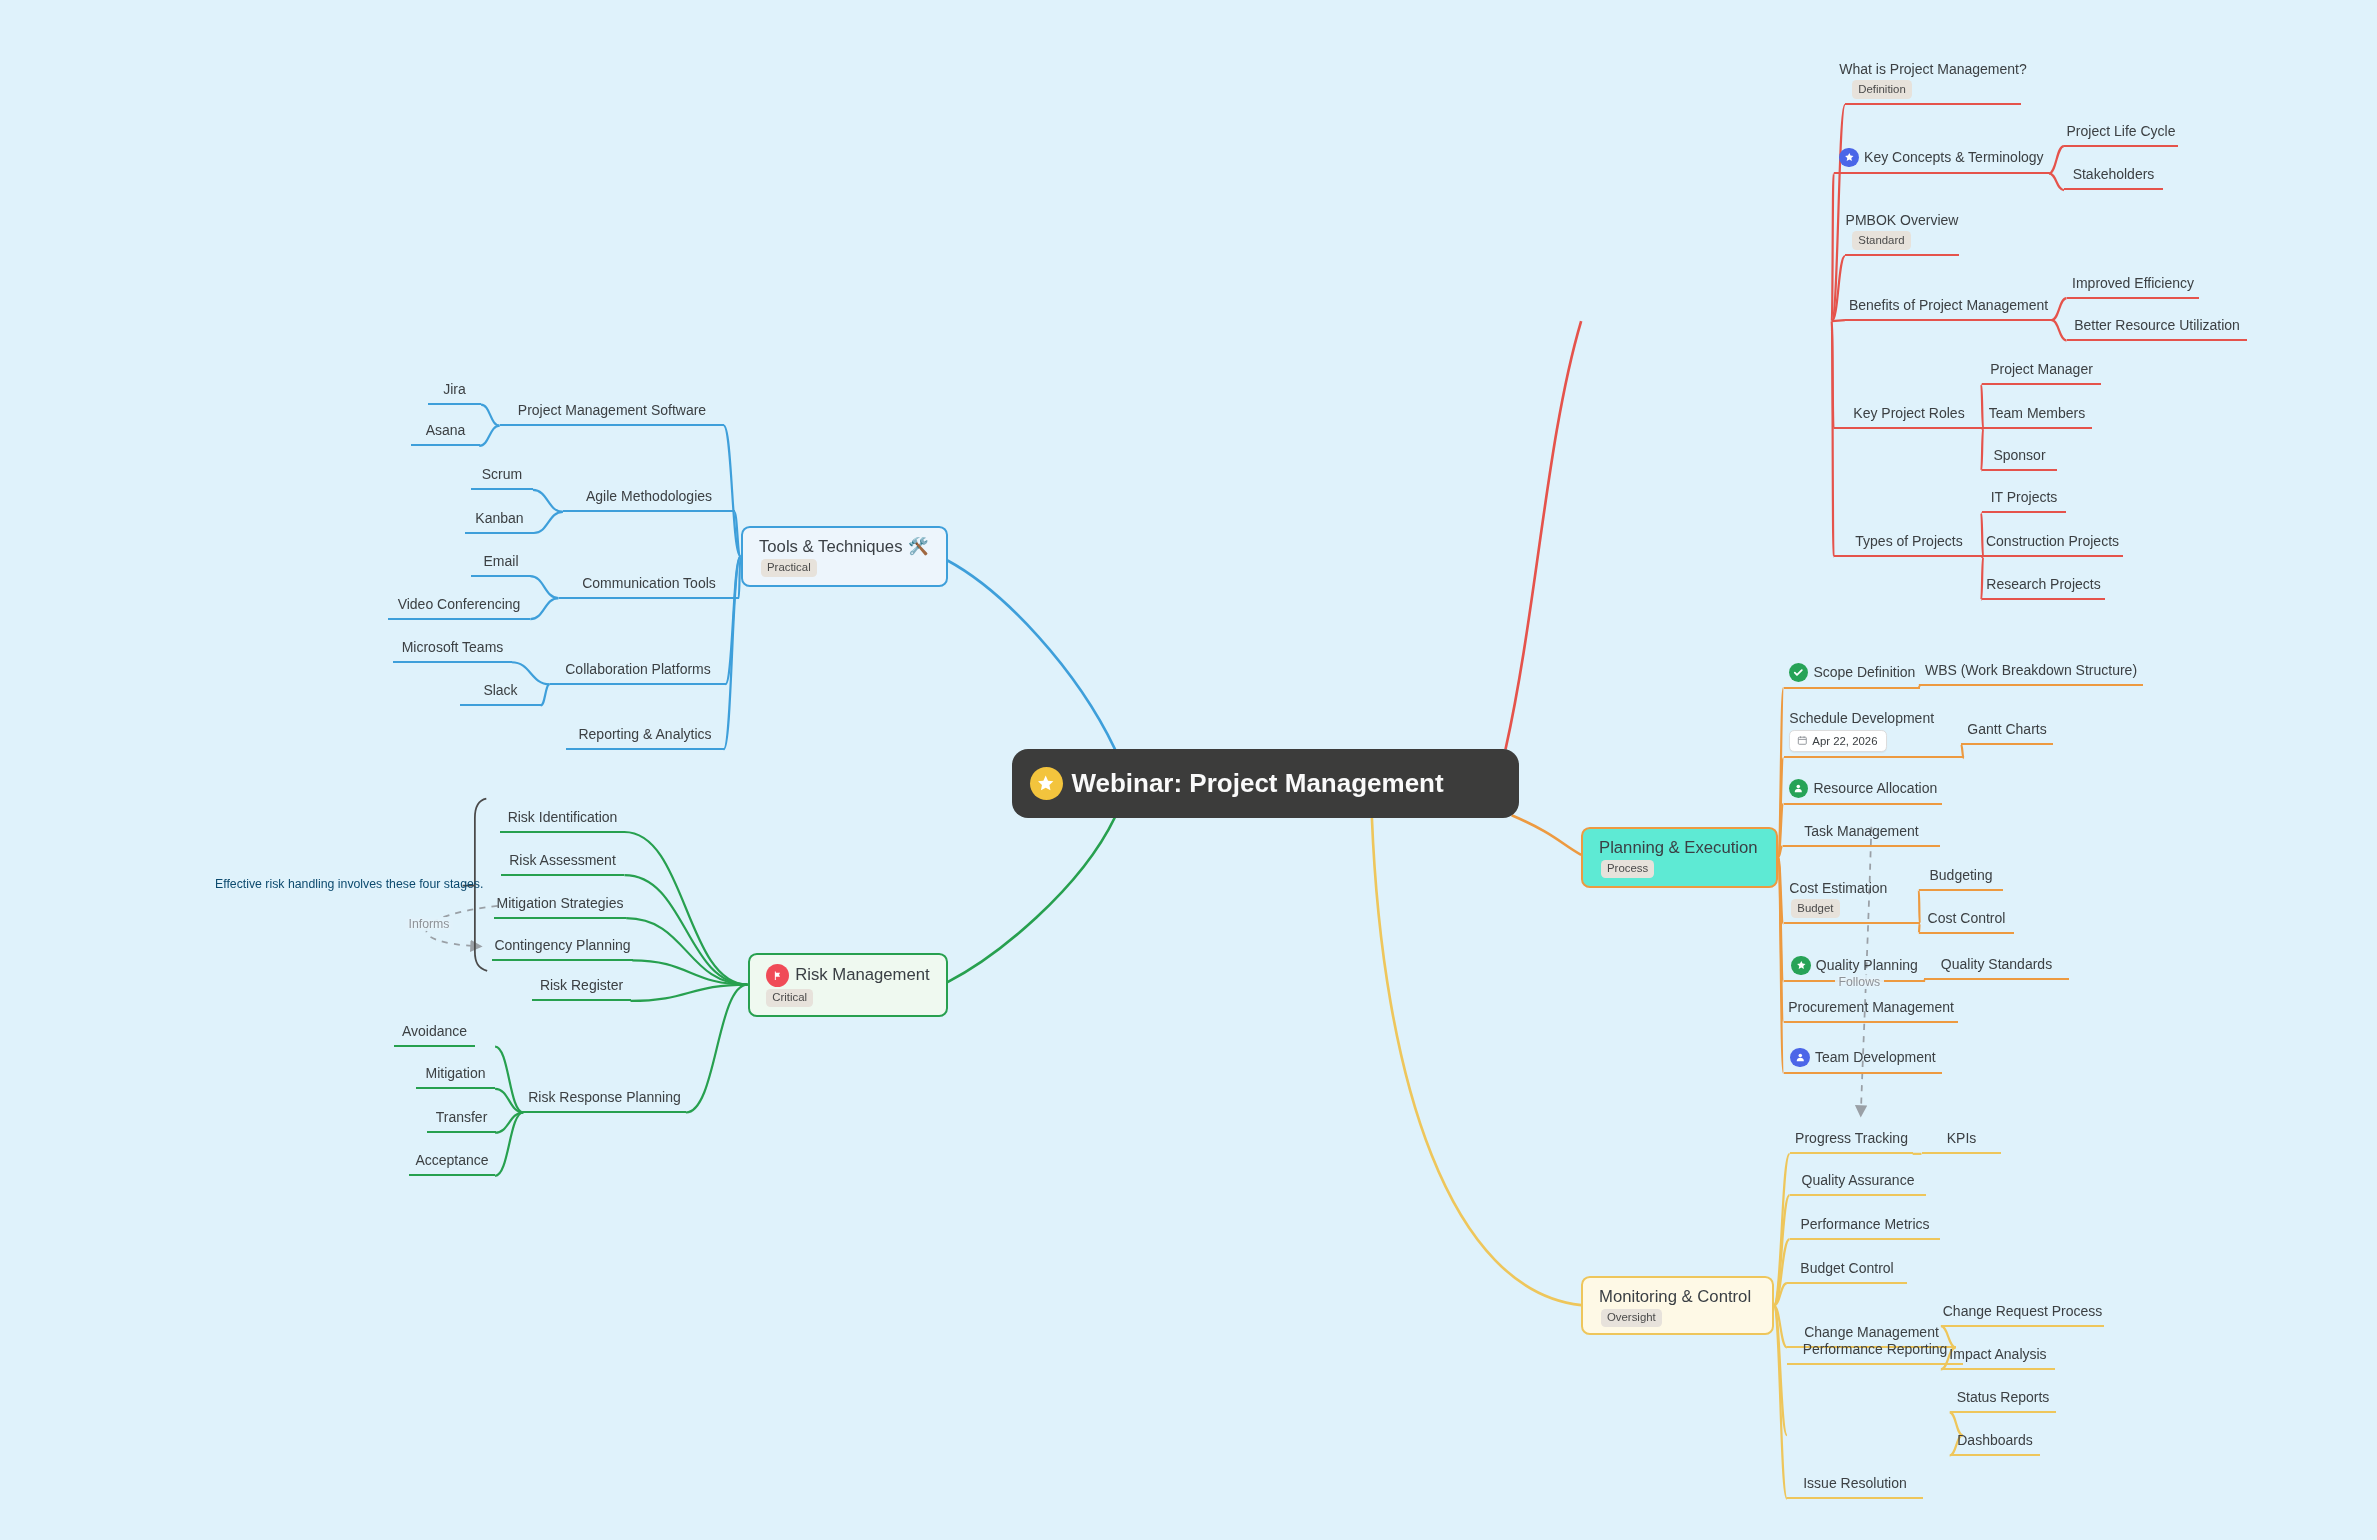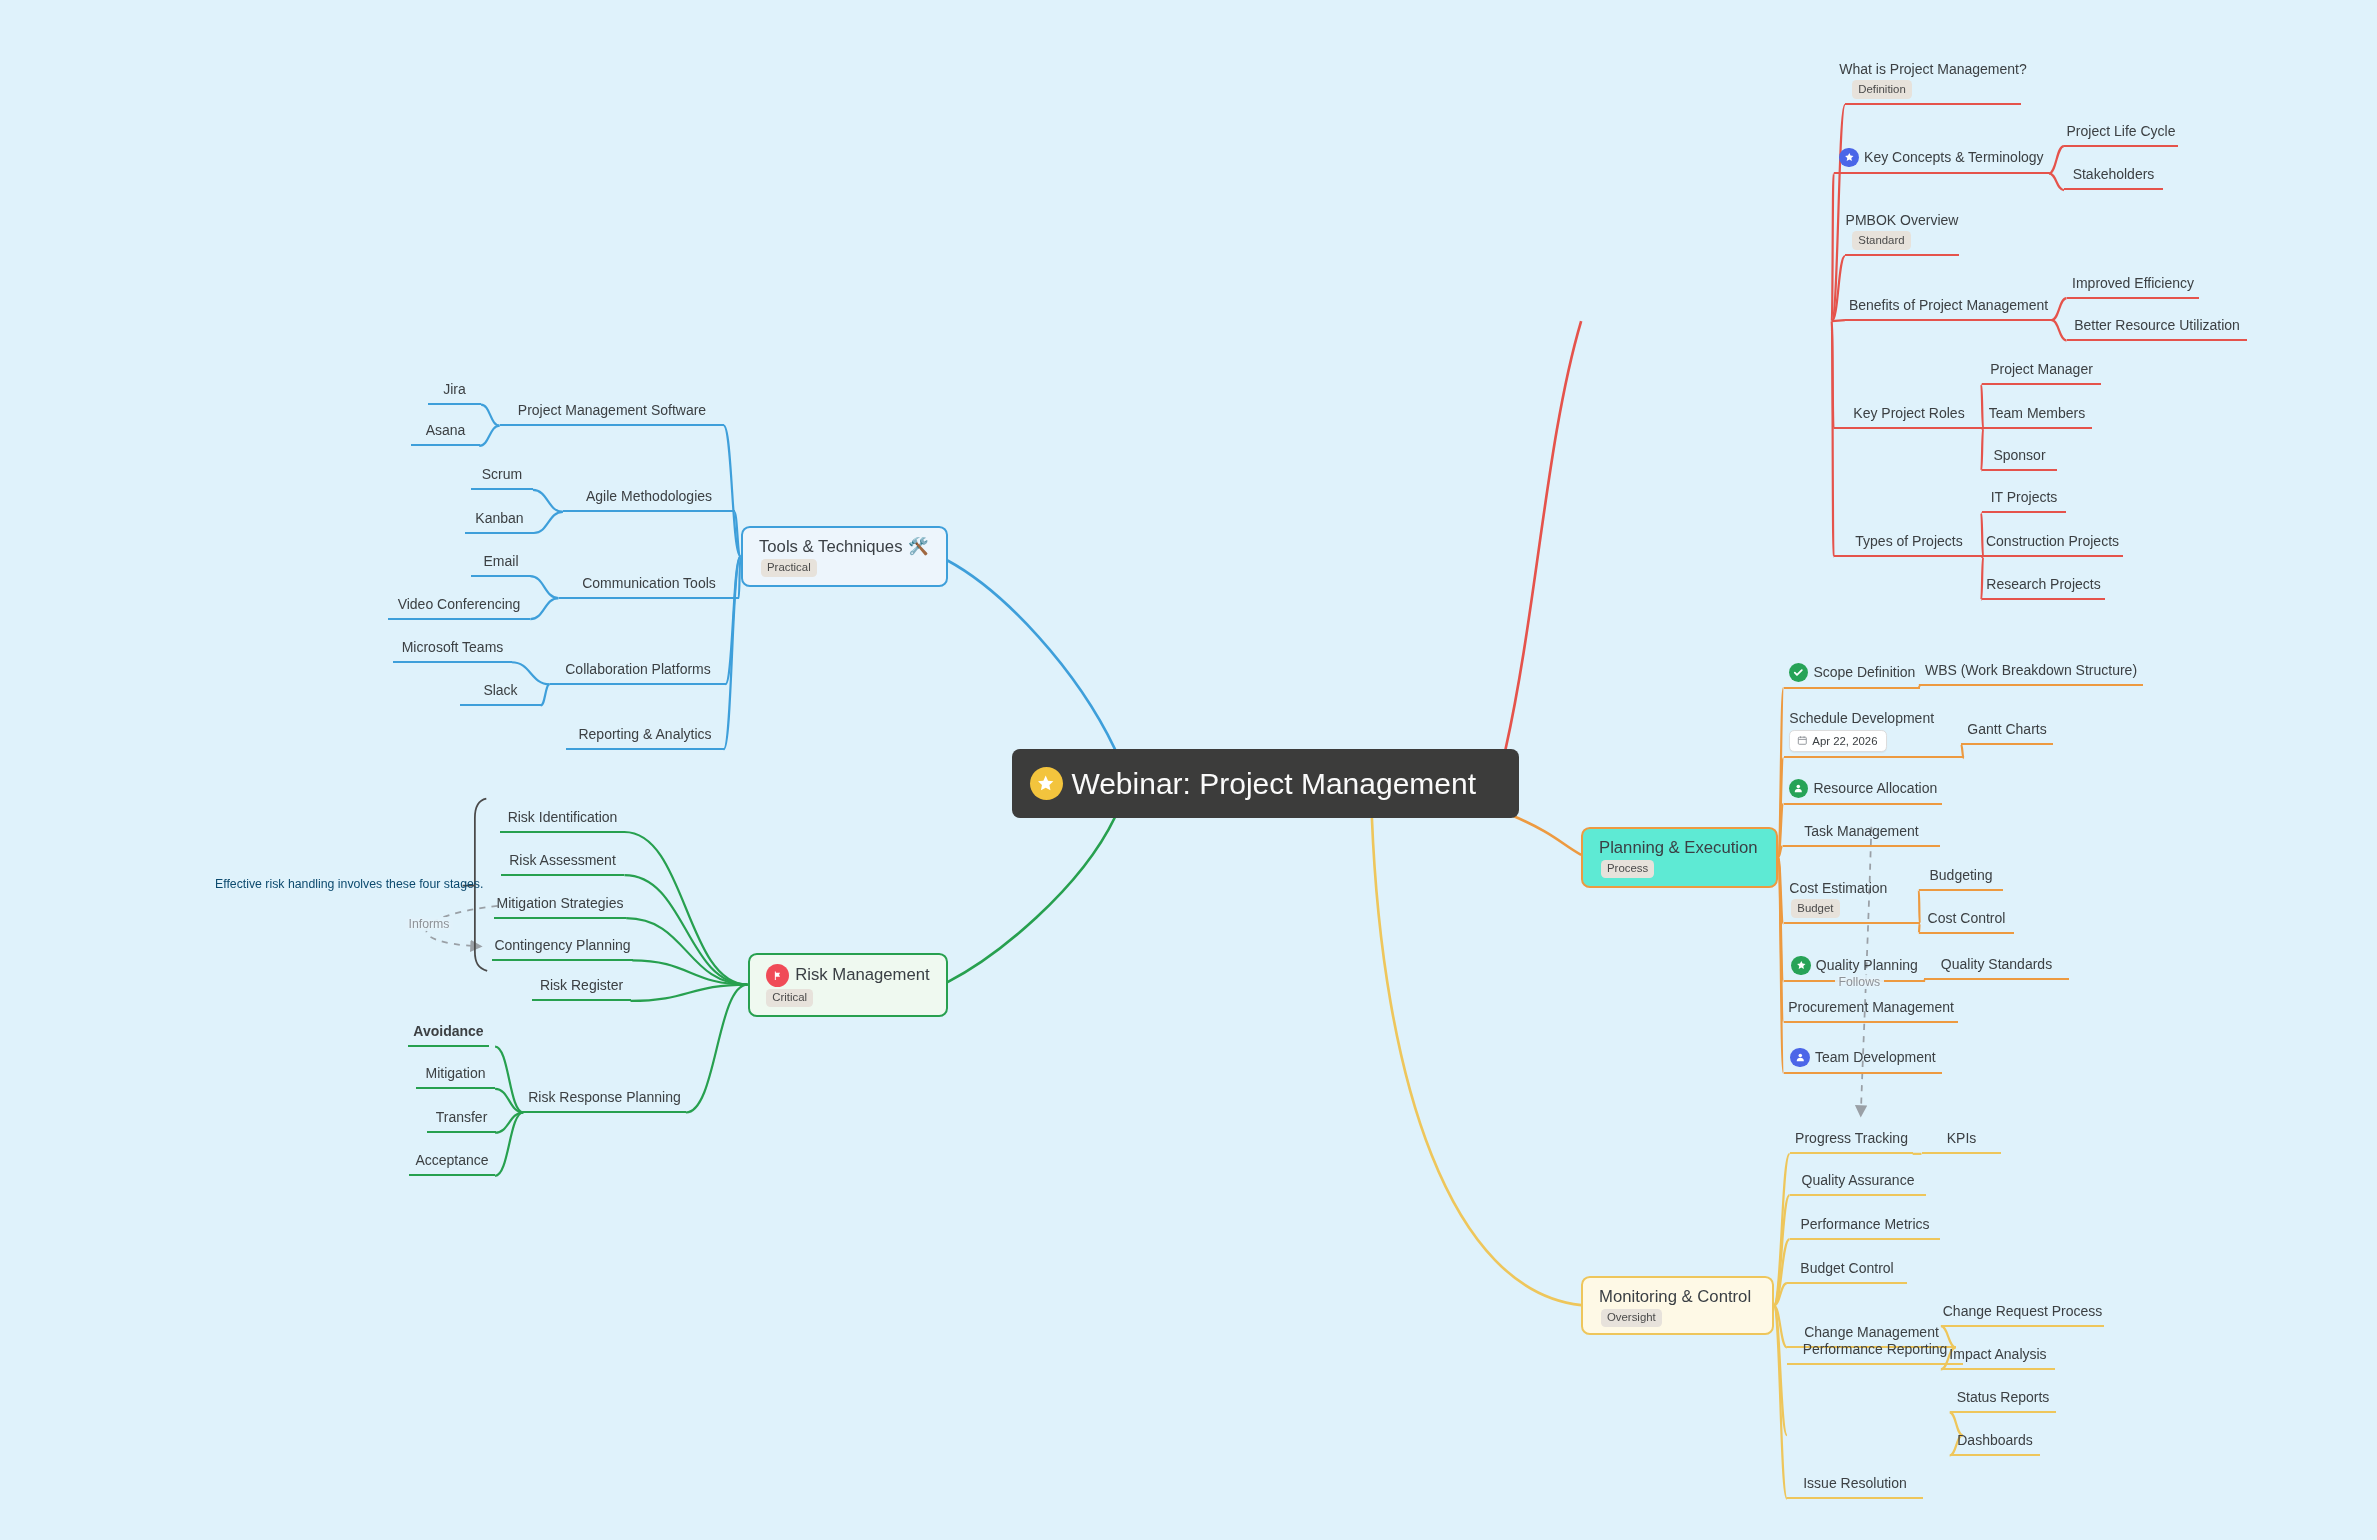--- a/index.html
+++ b/index.html
@@ -1,20 +1,20 @@
 <!DOCTYPE html>
 <html style="font-size:14px"><head>
 <meta charset="utf-8">
 <style>
   html,body{margin:0;padding:0;}
   body{background:#DFF2FB;font-family:"Liberation Sans","DejaVu Sans",sans-serif;}
   #map{position:relative;width:2377px;height:1540px;background:#DFF2FB;overflow:hidden;}
   #links{position:absolute;left:0;top:0;width:2377px;height:1540px;}
   .root{position:absolute;display:flex;align-items:center;gap:8.8px;background:#3C3C3B;color:#FAFAFA;
-        border-radius:8px;padding:0 17.6px;font-size:30px;font-weight:normal;box-sizing:border-box;}
+        border-radius:16px;padding:0 17.6px;font-size:26px;font-weight:bold;box-sizing:border-box;}
   .box{position:absolute;border:2.6px solid;border-radius:8.8px;padding:8.8px 16px;box-sizing:border-box;background:#fff;}
   .btitle{font-size:16.7px;color:#3A3F44;display:flex;align-items:center;gap:6.2px;white-space:nowrap;}
   .label{position:absolute;border-bottom:2.6px solid;box-sizing:border-box;text-align:center;
          font-size:14px;color:#3C4043;white-space:nowrap;padding:1.8px 5.3px 4.4px 5.3px;}
   .ltext{line-height:17.6px;display:flex;align-items:center;justify-content:center;gap:5.3px;}
   .badge{display:inline-block;font-size:11.4px;line-height:14px;background:#E7E2DB;color:#4A4A4A;
          padding:1.8px 6.2px 2.6px 6.2px;border-radius:4.4px;margin-top:1.8px;}
   .badgerow{text-align:left;margin-left:1.8px;}
   .datechip{display:inline-flex;align-items:center;gap:4.4px;font-size:11.4px;line-height:14px;background:#FFFFFF;
             border:0.9px solid #DDDDDD;color:#3C4043;padding:2.6px 8px 3.5px 7px;border-radius:5.3px;margin-top:2.6px;
@@ -377,21 +377,21 @@
 </div>
 <div class="label" id="contingency" style="left: 492px; top: 935px; width: 141px; border-bottom-color: rgb(39, 160, 79);">
   <div class="ltext">Contingency Planning</div>
 </div>
 <div class="label" id="risk_register" style="left: 532px; top: 975px; width: 99px; border-bottom-color: rgb(39, 160, 79);">
   <div class="ltext">Risk Register</div>
 </div>
 <div class="label" id="risk_response" style="left: 523px; top: 1087px; width: 163px; border-bottom-color: rgb(39, 160, 79);">
   <div class="ltext">Risk Response Planning</div>
 </div>
-<div class="label" id="avoidance" style="left: 408px; top: 1021px; width: 81px; border-bottom-color: rgb(39, 160, 79); font-weight: bold;">
+<div class="label" id="avoidance" style="left: 394px; top: 1021px; width: 81px; border-bottom-color: rgb(39, 160, 79);">
   <div class="ltext">Avoidance</div>
 </div>
 <div class="label" id="mitigation" style="left: 416px; top: 1063px; width: 79px; border-bottom-color: rgb(39, 160, 79);">
   <div class="ltext">Mitigation</div>
 </div>
 <div class="label" id="transfer" style="left: 427px; top: 1107px; width: 69px; border-bottom-color: rgb(39, 160, 79);">
   <div class="ltext">Transfer</div>
 </div>
 <div class="label" id="acceptance" style="left: 409px; top: 1150px; width: 86px; border-bottom-color: rgb(39, 160, 79);">
   <div class="ltext">Acceptance</div>

